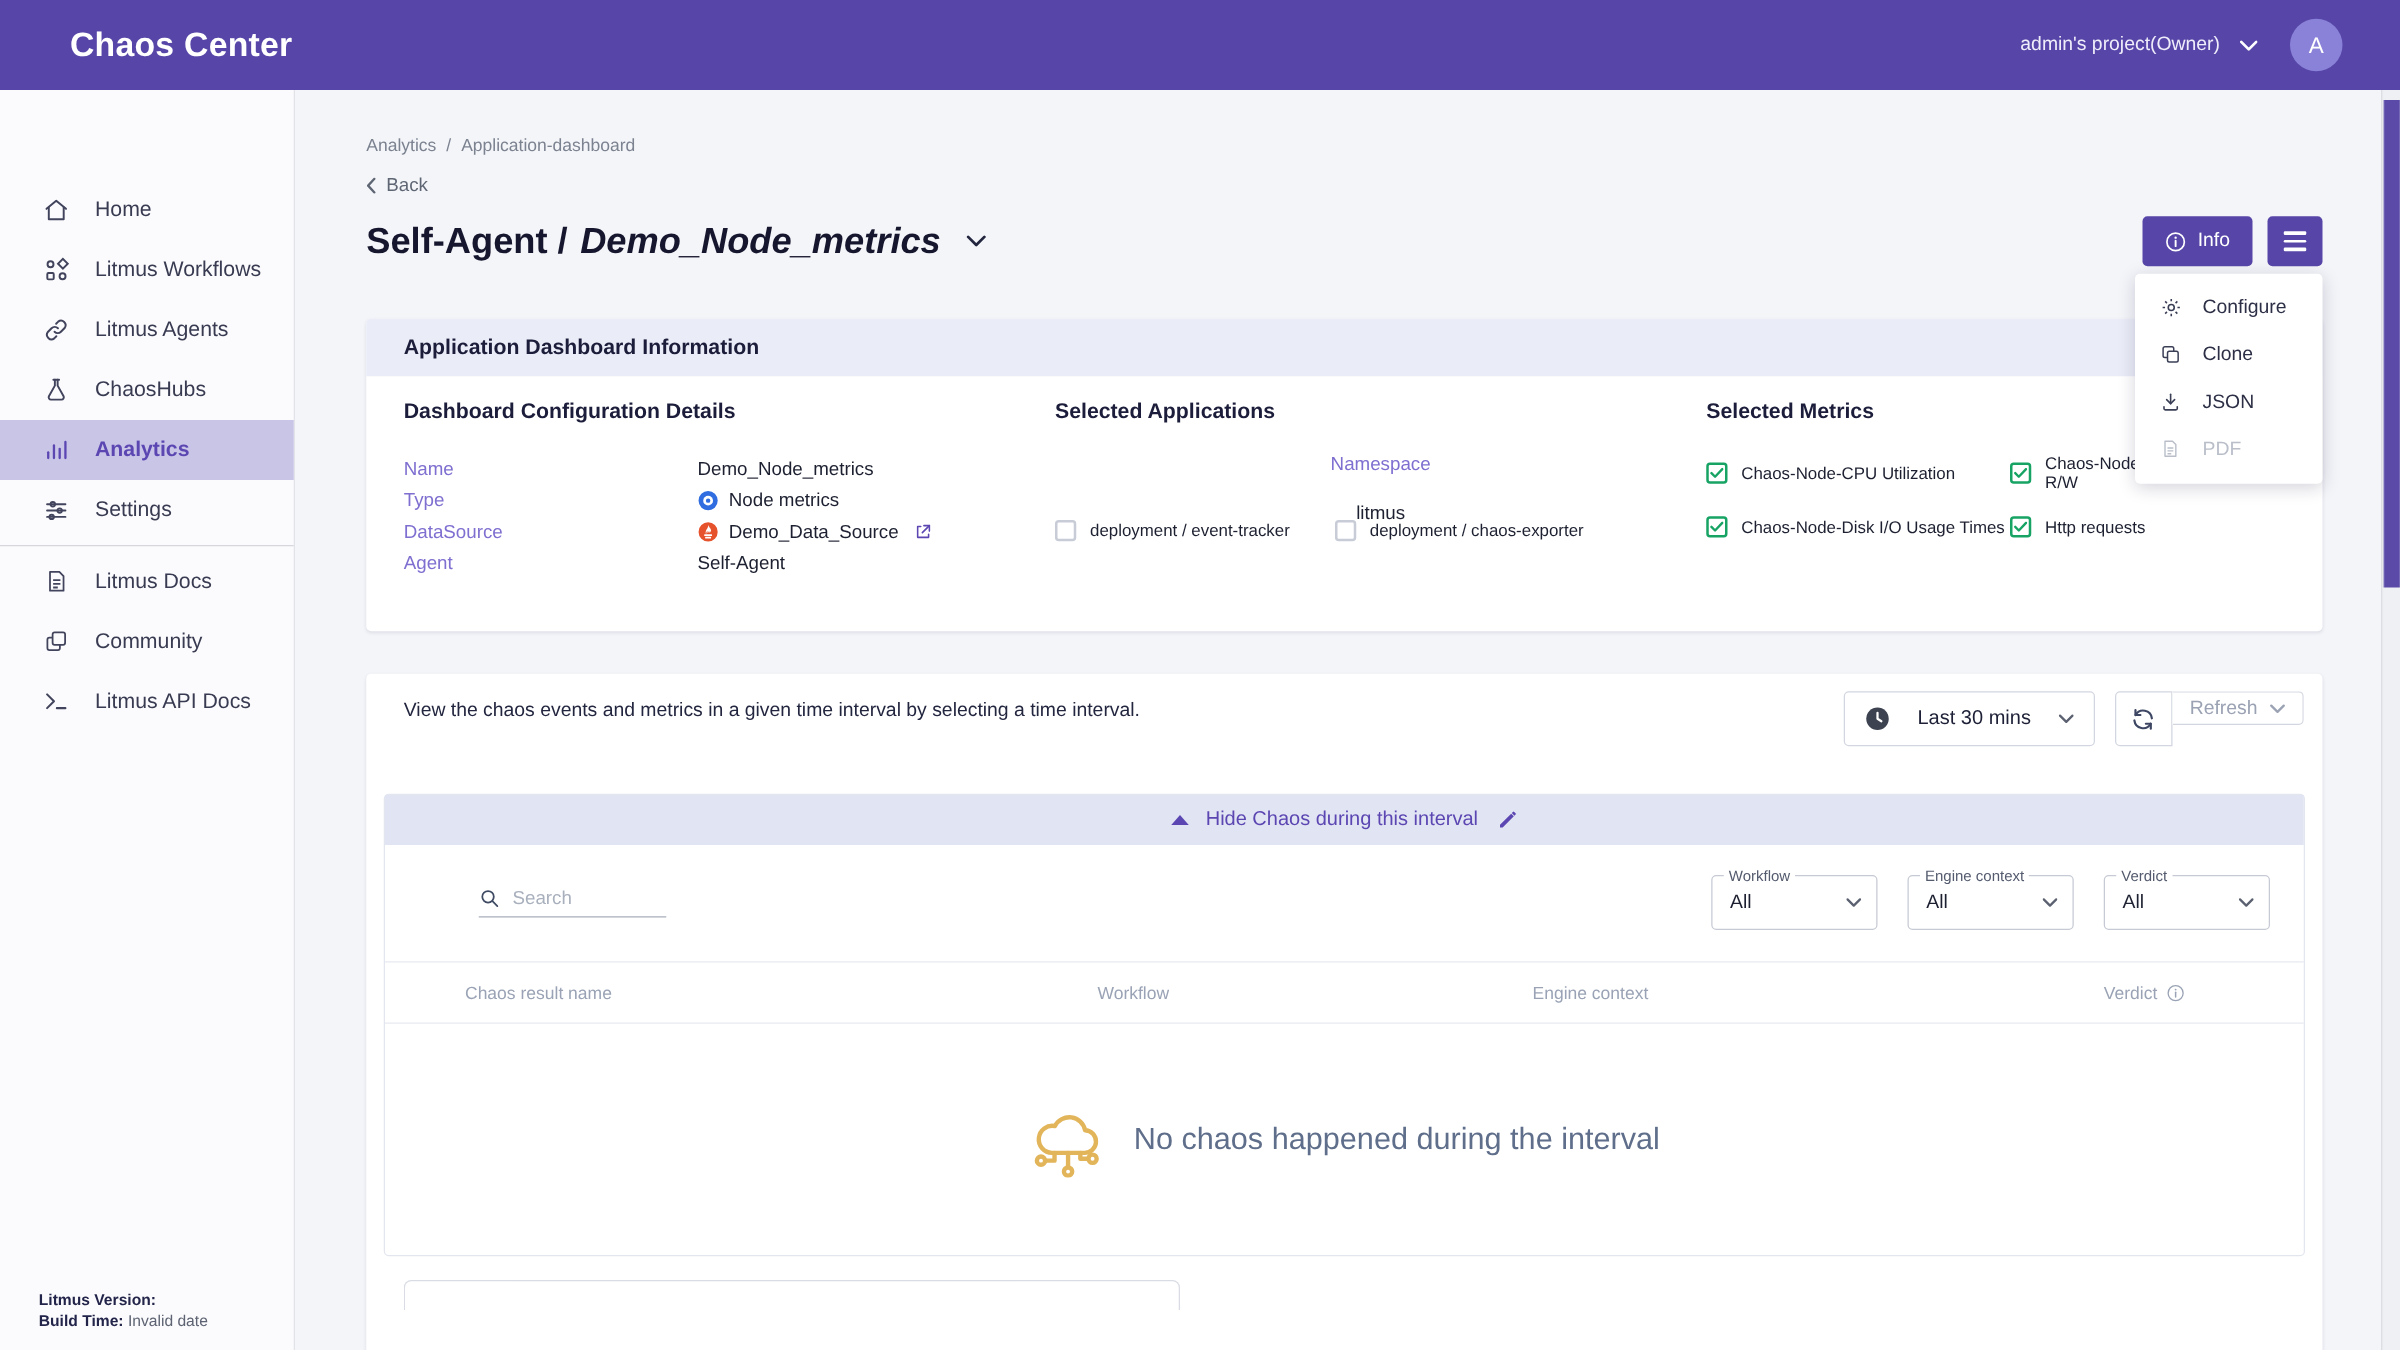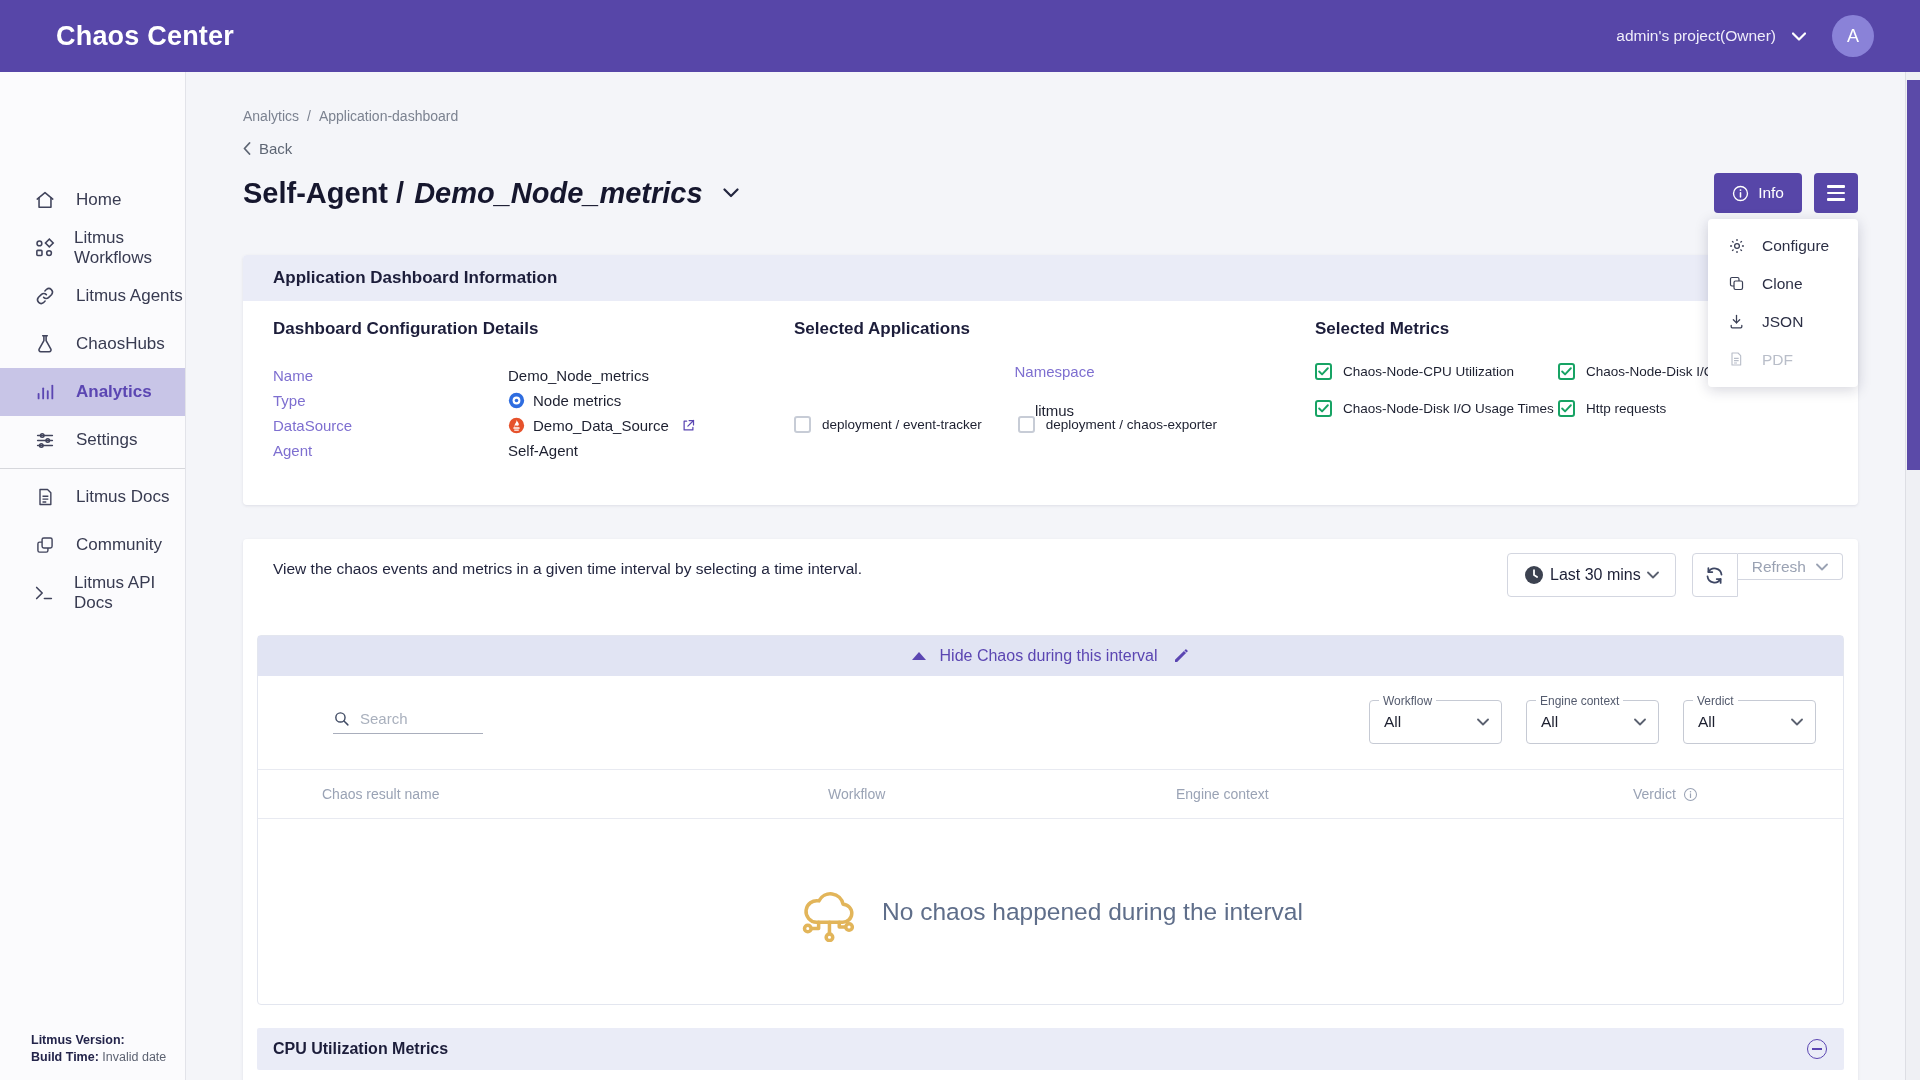--- a/index.html
+++ b/index.html
@@ -11,22 +11,22 @@
             justify-content:space-between; padding:0 46px 0 56px; }
   .brand { color:#ffffff; font-size:27px; font-weight:bold; letter-spacing:.2px; }
   .top-right { display:flex; align-items:center; }
   .proj-label { color:#efedfa; font-size:15.5px; }
   .proj-caret { margin-left:16px; display:flex; }
   .avatar { width:42px; height:42px; border-radius:50%; background:#8a82d8; color:#fff;
             display:flex; align-items:center; justify-content:center; font-size:18px; margin-left:26px; }
 
   
   .layout { display:flex; height:1008px; }
-  .sidebar { width:186px; background:#fbfbfd; border-right:1px solid #e2e3e9;
-             padding-top:104px; position:relative; flex:none; }
+  .sidebar { width:236px; background:#fbfbfd; border-right:1px solid #e2e3e9;
+             padding-top:72px; position:relative; flex:none; }
   .nav-item { height:48px; display:flex; align-items:center; gap:19px; padding-left:33px;
               font-size:17px; color:#383b51; cursor:pointer; }
   .nav-item .ic { width:24px; height:24px; display:flex; align-items:center; justify-content:center; color:#41445c; }
   .nav-item.active { background:#c8c5e7; color:#5b46b2; font-weight:bold; }
   .nav-item.active .ic { color:#5b46b2; }
   .side-divider { height:1px; background:#d6d7dc; margin:4px 0; }
   .side-footer { position:absolute; left:31px; bottom:14px; font-size:12.5px; line-height:17px; color:#23244a; }
   .side-footer b { font-weight:bold; }
   .side-footer .val { color:#5d6372; font-weight:normal; }
 
@@ -77,21 +77,21 @@
   .box.checked { border-color:#17a364; display:flex; align-items:center; justify-content:center; }
 
   .metric-grid { display:grid; grid-template-columns:243px auto; row-gap:20px; }
 
   
   .card2 { margin-top:34px; padding-bottom:40px; }
   .int-row { display:flex; justify-content:space-between; align-items:flex-start; padding:14px 15px 0 30px; height:96px; }
   .int-desc { width:660px; font-size:15.5px; line-height:21px; color:#23263f; padding-top:5px; }
   .int-ctrls { display:flex; align-items:center; }
   .time-btn { height:44px; border:1px solid #d3d6e0; border-radius:4px; background:#fff; display:flex;
-              align-items:center; gap:6px; padding:0 16px; font-size:16px; color:#1d2036; cursor:pointer; }
+              align-items:center; gap:22px; padding:0 16px; font-size:16px; color:#1d2036; cursor:pointer; }
   .grp { display:flex; margin-left:16px; }
   .sync-btn { width:46px; height:44px; border:1px solid #d3d6e0; border-radius:4px 0 0 4px; background:#fff;
               display:flex; align-items:center; justify-content:center; cursor:pointer; }
   .refresh-btn { height:27px; border:1px solid #d3d6e0; border-left:none; border-radius:0 4px 4px 0; background:#fff;
               display:flex; align-items:center; gap:10px; padding:0 14px; font-size:15.5px; color:#9aa2b3; cursor:pointer; }
 
   .chaos-box { margin:0 14px; border:1px solid #e3e6ef; border-radius:4px; }
   .chaos-hdr { background:#e1e4f3; height:40px; display:flex; align-items:center; justify-content:center;
                gap:14px; color:#5b46b2; font-size:16px; cursor:pointer; }
   .tri-up { width:0; height:0; border-left:7px solid transparent; border-right:7px solid transparent;
@@ -545,24 +545,20 @@
               <circle cx="9.5" cy="45" r="3.2"></circle>
             <path d="M30.5 39v11"></path>
               <circle cx="30.5" cy="53.5" r="3.2"></circle>
             <path d="M40 39v4.5h6"></path>
               <circle cx="49.5" cy="43.5" r="3.2"></circle>
           </svg>
           <span class="empty-text">No chaos happened during the interval</span>
         </div>
       </div>
 
-      <div class="cpu-bar">
-        <span class="cpu-title">CPU Utilization Metrics</span>
-        <button class="minus-btn"></button>
-      </div>
 
       <div class="chart-stub"></div>
     </div>
   </div>
 </div>
 
 <div class="scroll-track">
   <div class="scroll-thumb"></div>
 </div>
 

